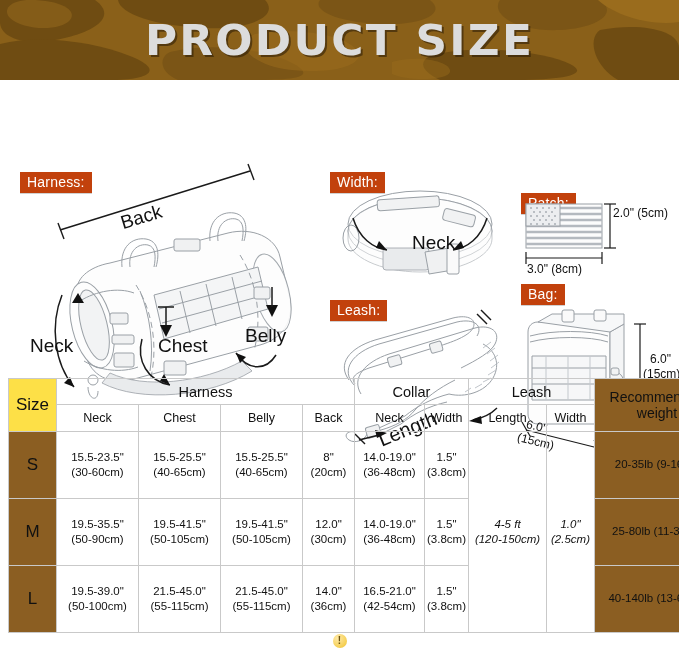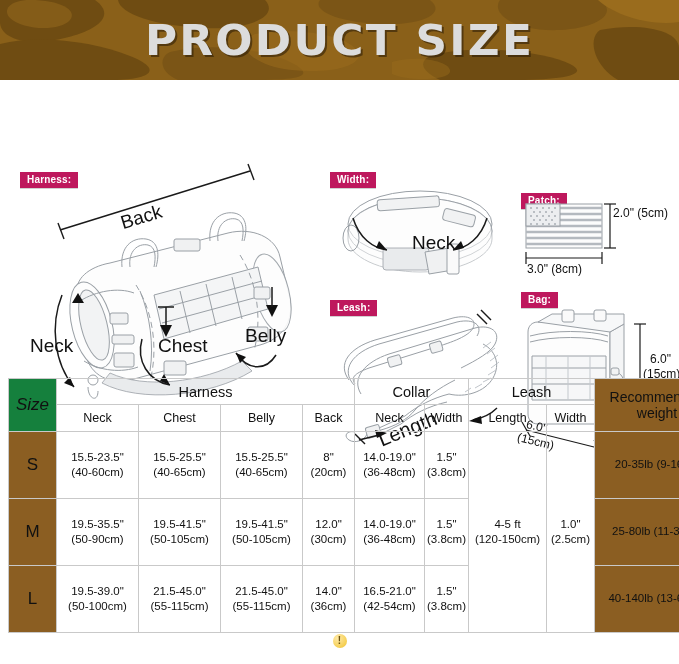--- a/index.html
+++ b/index.html
@@ -17,22 +17,22 @@
     position:absolute;inset:0;display:flex;align-items:center;justify-content:center;
     font-family:"DejaVu Sans","Liberation Sans",sans-serif;
     font-size:43px;font-weight:bold;letter-spacing:2.2px;
     color:#dcdcdc;text-shadow:2px 2px 0 rgba(40,26,5,.55);
     transform:scaleX(1.02);
   }
 
   
   .illus{position:relative;width:679px;height:296px;background:#fff;}
   .chip{
-    position:absolute;background:#be185d;color:#fff;
-    font-size:10px;font-weight:bold;padding:2px 7px 3px 7px;
+    position:absolute;background:#c2410c;color:#fff;
+    font-size:14px;font-weight:normal;padding:2px 7px 3px 7px;
     letter-spacing:.2px;white-space:nowrap;
     box-shadow:0 1px 0 rgba(0,0,0,.18);
   }
   .dimlabel{position:absolute;font-size:12px;color:#111;white-space:nowrap;
     font-family:"Liberation Sans",sans-serif;line-height:1.15;}
   .bodylabel{position:absolute;font-size:19px;color:#111;white-space:nowrap;
     font-family:"Liberation Sans",sans-serif;}
   .rot{transform-origin:left top;}
 
   svg{display:block;overflow:visible;}
@@ -50,33 +50,32 @@
   }
   .grp{font-size:14.5px;font-weight:bold;height:21px;margin-top:30px;}
   .sub{font-size:12.5px;font-weight:bold;height:22px;}
   .cell{font-size:11.5px;line-height:1.28;height:62px;}
   .cell .l2{display:block;}
   .sizecol{
     background:#8B5E22;color:#fff;font-weight:bold;font-size:17px;
     border:1px solid #8B5E22;
   }
   .sizehead{
-    background:#15803d;color:#fff;font-weight:bold;font-size:17px;
+    background:#fde047;color:#fff;font-weight:bold;font-size:17px;
     border:1px solid #8B5E22;
-    font-style:italic;
   }
   .reccol{
     background:#8B5E22;color:#fff;font-size:11.5px;line-height:1.35;
     border:1px solid #7a5118;
   }
   .rechead{
     background:#8B5E22;color:#fff;font-weight:bold;font-size:14px;
     line-height:1.15;border:1px solid #6e4a16;
   }
-  .leashcell{font-size:11.5px;line-height:1.3;}
+  .leashcell{font-size:11.5px;line-height:1.3;font-style:italic;}
 
   
   .note{
     position:absolute;left:0;top:634px;width:679px;
     display:flex;align-items:center;justify-content:center;gap:7px;
     font-family:"Liberation Serif","DejaVu Serif",serif;
     font-size:13.5px;color:#141414;
   }
   .warn{
     width:14px;height:14px;border-radius:50%;
@@ -303,21 +302,21 @@
         <line x1="156" y1="12" x2="166" y2="22"></line>
         <line x1="30" y1="136" x2="40" y2="146"></line>
         <path d="M34,142 L58,136"></path>
         <polygon points="62,135 50,132 52,140" fill="#111" stroke="none"></polygon>
         <path d="M172,110 C166,116 158,120 148,122"></path>
         <polygon points="144,123 156,118 157,126" fill="#111" stroke="none"></polygon>
       </g>
     </svg>
     <div class="bodylabel rot" style="left:375px;top:350px;transform:rotate(-22deg);font-size:20px;">Length</div>
 
-    <div class="chip" style="left:521px;top:212px;">Bag:</div>
+    <div class="chip" style="left:521px;top:204px;">Bag:</div>
 
     <svg style="position:absolute;left:512px;top:228px;" width="170" height="145" viewBox="0 0 170 145">
       <g class="drw">
 
         <path d="M16,24 C16,18 20,14 26,14 L88,14 C94,14 98,18 98,24 L98,106 C98,112 94,116 88,116 L26,116 C20,116 16,112 16,106 Z" fill="#fdfdfd"></path>
 
         <path d="M98,24 L112,16 L112,96 L98,106 Z" fill="#f4f5f6"></path>
         <path d="M26,14 L40,6 L112,6 L112,16 L98,24 Z" fill="#f7f8f9"></path>
 
         <path d="M18,28 C40,22 78,22 96,28" fill="none"></path>
@@ -395,21 +394,21 @@
           <th class="sub">Length</th>
           <th class="sub">Width</th>
         </tr>
       </thead>
       <tbody>
 
         <tr>
           <td class="sizecol">S</td>
           <td class="cell">
             <span>15.5-23.5"</span>
-            <span class="l2">(40-60cm)</span>
+            <span class="l2">(30-60cm)</span>
           </td>
           <td class="cell">
             <span>15.5-25.5"</span>
             <span class="l2">(40-65cm)</span>
           </td>
           <td class="cell">
             <span>15.5-25.5"</span>
             <span class="l2">(40-65cm)</span>
           </td>
           <td class="cell">

